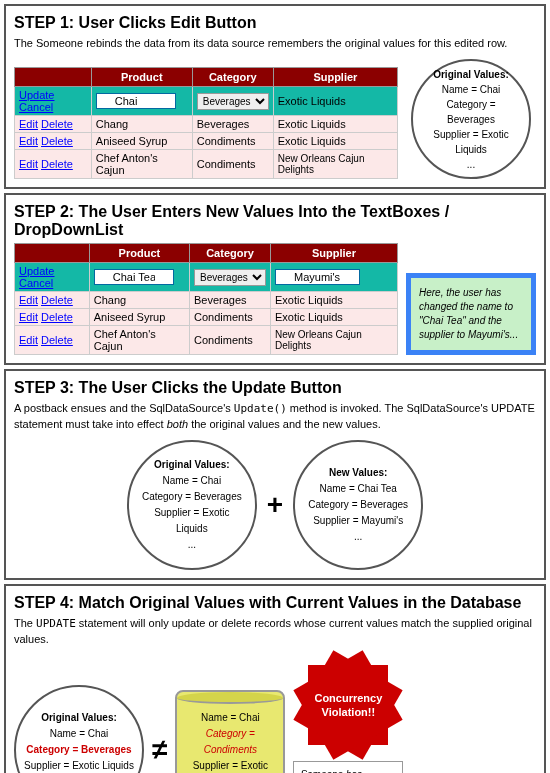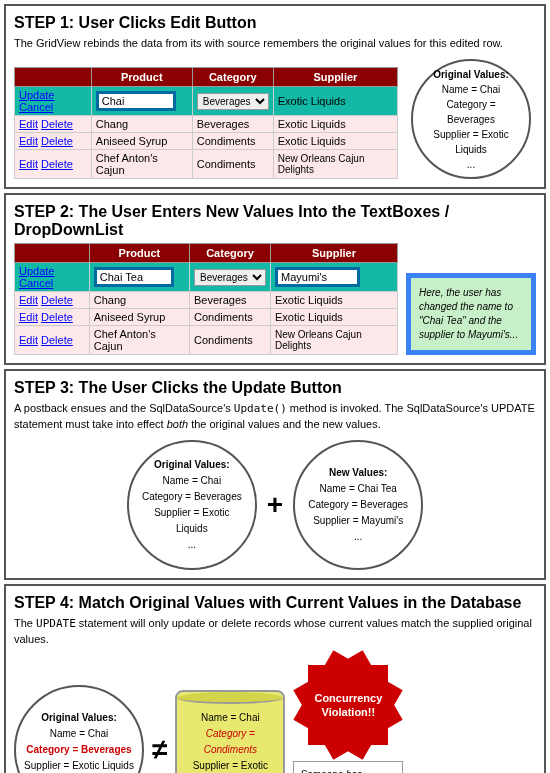--- a/index.html
+++ b/index.html
@@ -92,22 +92,22 @@
       border: 1px solid #ccc;
     }
 
     .edit-link {
       color: #00f;
       text-decoration: underline;
       cursor: pointer;
     }
 
     .table-input {
-      border: 3px solid #0369a1;
-      padding: 1px 3px;
+      border: 1px solid #0369a1;
+      padding: 1px 18px;
       font-size: 11px;
       width: 80px;
     }
 
     .table-select {
       border: 1px solid #999;
       font-size: 10px;
       padding: 1px;
     }
 
@@ -300,21 +300,21 @@
       flex-direction: column;
       gap: 6px;
       align-items: center;
     }
   </style>
 </head>
 <body>
 
 <div class="step-section">
   <div class="step-title">STEP 1: User Clicks Edit Button</div>
-  <div class="step-desc">The GridView rebinds the data from its with source remembers the original values for this edited row.</div>
+  <div class="step-desc">The Someone rebinds the data from its data source remembers the original values for this edited row.</div>
   <div class="step-grid">
     <div class="step-grid-left">
       <table class="data-table">
         <thead>
           <tr>
             <th></th>
             <th>Product</th>
             <th>Category</th>
             <th>Supplier</th>
           </tr>

